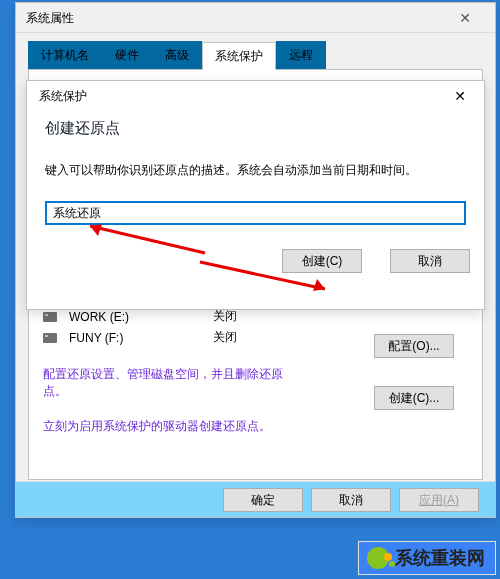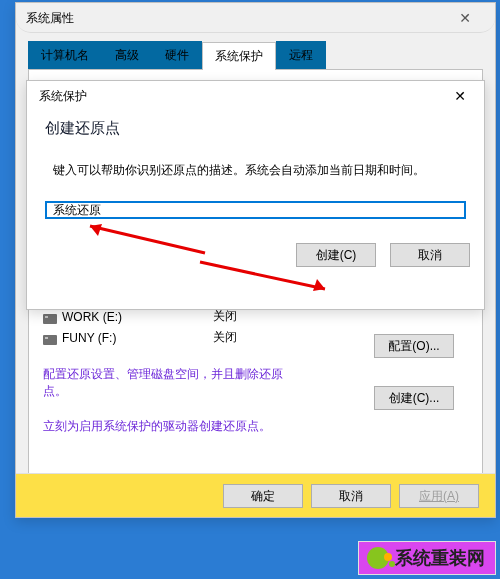--- a/index.html
+++ b/index.html
@@ -1,72 +1,72 @@
 <!DOCTYPE html>
 <html><head>
 <meta charset="utf-8">
 <style>
   * { box-sizing: border-box; margin: 0; padding: 0; font-family: "Microsoft YaHei", "SimSun", sans-serif; }
   body { width: 500px; height: 579px; background: #2b7cd3; overflow: hidden; position: relative; }
   .window { position: absolute; background: #fff; border: 1px solid #c0c0c0; box-shadow: 0 4px 12px rgba(0,0,0,0.15); }
 
   
   .win-main { left: 15px; top: 2px; width: 481px; height: 516px; background: #f0f0f0; padding: 0; }
-  .win-main .titlebar { height: 30px; line-height: 30px; padding: 1px 10px; font-size: 12px; display: flex; justify-content: space-between; align-items: center; border-bottom: 1px solid #dcdcdc; border-radius: 15px; }
+  .win-main .titlebar { height: 30px; line-height: 30px; padding: 1px 10px; font-size: 12px; display: flex; justify-content: space-between; align-items: center; border-bottom: 1px solid #dcdcdc; }
   .win-main .close-x { width: 40px; text-align: center; color: #555; font-size: 14px; cursor: default; }
   .win-main .body { padding: 8px 12px 12px 12px; position: relative; height: calc(100% - 30px); }
   .tabs { display: flex; border-bottom: 1px solid #c0c0c0; font-size: 12px; position: relative; }
   .tab { padding: 5px 12px; border: 1px solid transparent; border-bottom: none; background: #0369a1; cursor: default; }
   .tab.active { background: #fff; border-color: #c0c0c0; position: relative; top: 1px; }
   .tab-content { background: #fff; border: 1px solid #c0c0c0; border-top: none; height: 410px; padding: 14px; font-size: 12px; position: relative; }
   .drive-list .row { display: flex; align-items: center; padding: 2px 0; }
-  .drive-list .drv { width: 170px; display: flex; align-items: flex-end; gap: 5px; }
+  .drive-list .drv { width: 170px; display: flex; align-items: center; gap: 12px; }
   .drive-icon { width: 14px; height: 10px; background: #707070; border-radius: 1px; position: relative; }
   .drive-icon::before { content: ""; position: absolute; left: 2px; top: 2px; width: 3px; height: 2px; background: #c0c0c0; }
   .sec-text { font-size: 12px; color: #6d28d9; margin: 18px 0 10px 0; }
   .btn { display: inline-block; min-width: 80px; height: 24px; line-height: 22px; font-size: 12px; text-align: center; background: #e1e1e1; border: 1px solid #adadad; padding: 0 12px; cursor: default; }
   .btn.disabled { color: #9e9e9e; text-decoration: underline; }
   .right-btn { position: absolute; right: 14px; }
-  .main-footer { position: absolute; bottom: 0; left: 0; right: 0; height: 44px; background: #fde047; display: flex; justify-content: flex-end; align-items: center; gap: 8px; padding: 0 16px; border-top: 1px solid #e0e0e0; }
+  .main-footer { position: absolute; bottom: 0; left: 0; right: 0; height: 36px; background: #7dd3fc; display: flex; justify-content: flex-end; align-items: center; gap: 8px; padding: 0 16px; border-top: 1px solid #e0e0e0; }
 
   
   .win-modal { left: 26px; top: 80px; width: 459px; height: 230px; background: #fff; z-index: 5;}
   .win-modal .titlebar { height: 30px; display: flex; justify-content: space-between; align-items: center; padding: 0 4px 0 12px; font-size: 12px; }
   .win-modal .m-close { width: 40px; text-align: center; font-size: 14px; color: #000; cursor: default; }
   .blue-head { color: #0f172a; font-size: 15px; padding: 8px 18px 2px 18px; }
   .m-body { padding: 6px 18px; font-size: 12px; color: #000; }
-  .m-desc { margin: 16px 0 22px 8px; }
-  .m-input { width: 100%; height: 18px; border: 2px solid #0078d7; font-size: 12px; padding: 2px 6px; outline: none; }
-  .m-footer { display: flex; justify-content: flex-end; gap: 14px; padding: 18px 14px 10px 0; margin-left: 21px; }
+  .m-desc { margin: 16px 0 22px 0; }
+  .m-input { width: 100%; height: 24px; border: 2px solid #0078d7; font-size: 12px; padding: 2px 6px; outline: none; }
+  .m-footer { display: flex; justify-content: flex-end; gap: 28px; padding: 18px 14px 10px 0; margin-left: 21px; }
 
   
   .arrow { position: absolute; pointer-events: none; z-index: 10; }
   .arrow svg line, .arrow svg polyline { stroke: #e60000; stroke-width: 3; fill: none; }
   .arrow svg polygon { fill: #e60000; }
   
   
-  .watermark { position: absolute; right: 4px; bottom: 4px; background: #d946ef; border: 1px solid #e0e0e0; padding: 4px 10px 4px 8px; font-size: 18px; font-weight: bold; color: #222; display: flex; align-items: center; gap: 6px; font-family: "SimHei", sans-serif; }
+  .watermark { position: absolute; right: 4px; bottom: 4px; background: #3b82f6; border: 1px solid #e0e0e0; padding: 4px 10px 4px 8px; font-size: 18px; font-weight: bold; color: #222; display: flex; align-items: center; gap: 6px; font-family: "SimHei", sans-serif; }
   .wm-logo { width: 22px; height: 22px; border-radius: 50%; background: #87c51e; position: relative; }
   .wm-logo::before, .wm-logo::after { content: ""; position: absolute; background: #ffb000; border-radius: 50%; }
   .wm-logo::before { width: 8px; height: 8px; right: -3px; top: 6px; }
   .wm-logo::after { width: 6px; height: 6px; right: -6px; bottom: 2px; background: #87c51e; }
 </style>
 </head>
 <body>
 
 <div class="window win-main">
   <div class="titlebar">
     <span>系统属性</span>
     <span class="close-x">✕</span>
   </div>
   <div class="body">
     <div class="tabs">
       <div class="tab">计算机名</div>
+      <div class="tab">硬件</div>
       <div class="tab">高级</div>
-      <div class="tab">硬件</div>
       <div class="tab active">系统保护</div>
       <div class="tab">远程</div>
     </div>
     <div class="tab-content">
       <div style="height:222px"></div>
       <div class="drive-list">
         <div class="row">
           <span class="drv">
               <span class="drive-icon"></span>
               <span>WORK (E:)</span>

